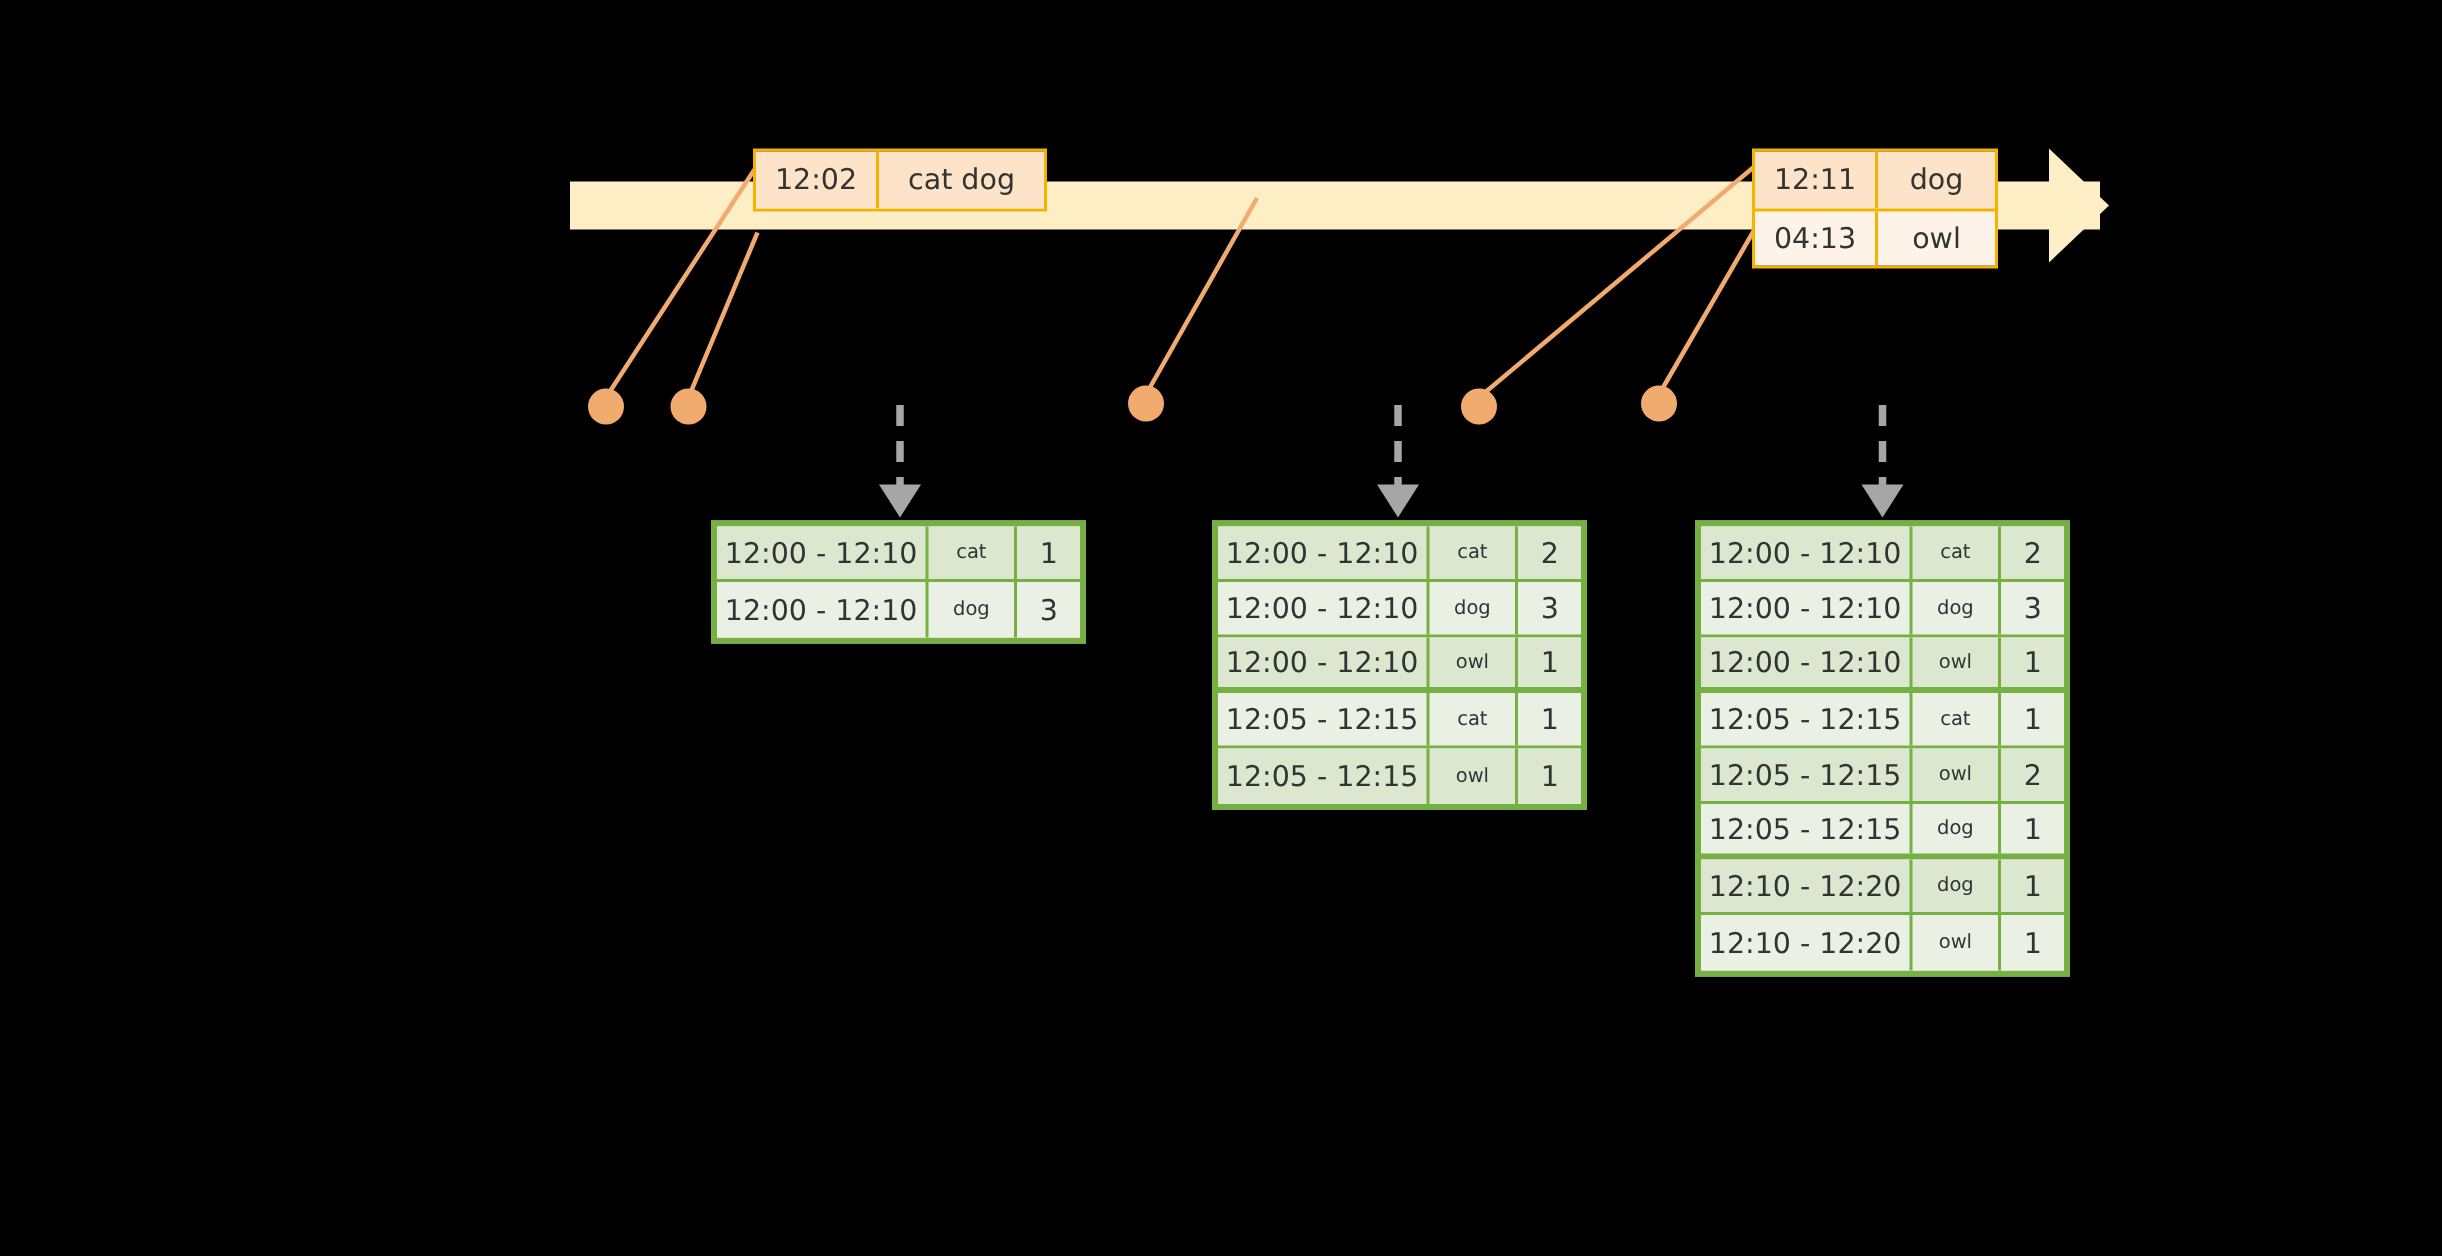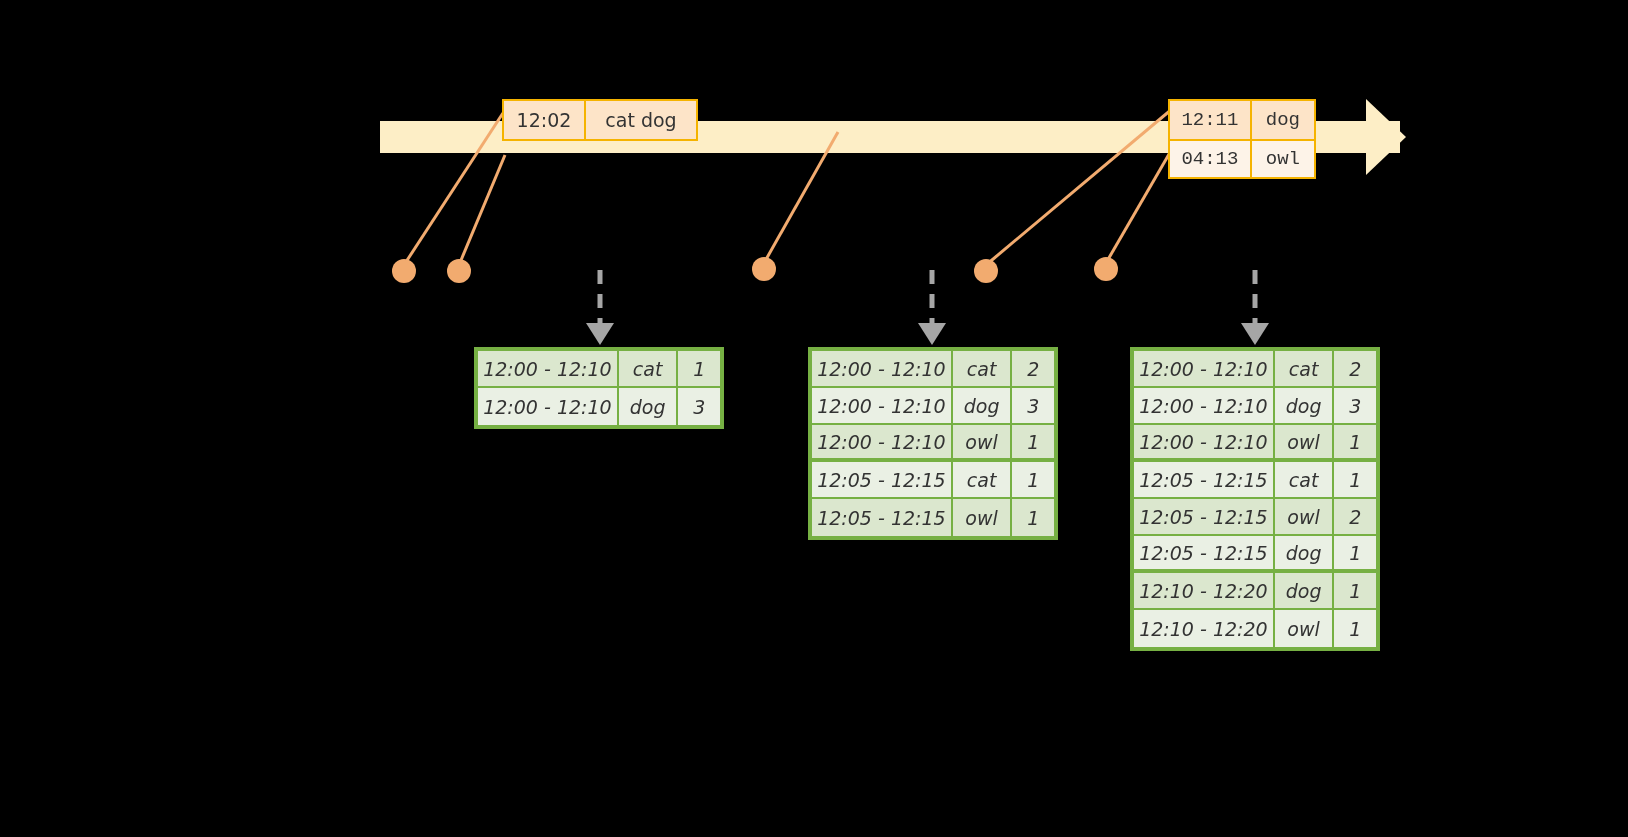--- a/index.html
+++ b/index.html
@@ -55,58 +55,57 @@
     flex:1;
     display:flex;align-items:center;justify-content:center;
     font-size:19px;color:#333;
     box-sizing:border-box;
     padding:0 14px;
   }
 
   #evt-a{left:502px;top:62px;width:196px;}
   #evt-b{left:836px;top:81px;width:196px;}
   #evt-b .erow{height:38px;}
-  #evt-c{left:1168px;top:62px;width:148px;font-family:Liberation Mono, monospace;}
+  #evt-c{left:1168px;top:62px;width:164px;}
 
   
   .dot{
     position:absolute;
     width:24px;height:24px;border-radius:50%;
     background:#f2ab6f;
   }
   .connector{position:absolute;left:0;top:0;width:1628px;height:837px;pointer-events:none;}
 
   
   .rtable{
     position:absolute;
     border:4px solid #76b043;
     box-sizing:border-box;
     background:#ffffff;
-    font-style:italic;
   }
   .rrow{
     display:flex;
     height:37px;
     box-sizing:border-box;
     border-bottom:2px solid #76b043;
   }
   .rrow:last-child{border-bottom:none;}
   .rrow.odd{background:#dbe7ce;}
   .rrow.even{background:#eaf0e4;}
   .rrow.group-end{border-bottom:4px solid #76b043;}
   .rwin{
     display:flex;align-items:center;justify-content:center;
     font-size:19px;color:#333;
     border-right:2px solid #76b043;
     box-sizing:border-box;
   }
   .rkey{
     width:60px;
     display:flex;align-items:center;justify-content:center;
-    font-size:19px;color:#333;
+    font-size:13px;color:#333;
     border-right:2px solid #76b043;
     box-sizing:border-box;
   }
   .rcnt{
     width:42px;
     display:flex;align-items:center;justify-content:center;
     font-size:19px;color:#333;
     box-sizing:border-box;
   }
   #tbl-1{left:474px;top:310px;width:250px;}

